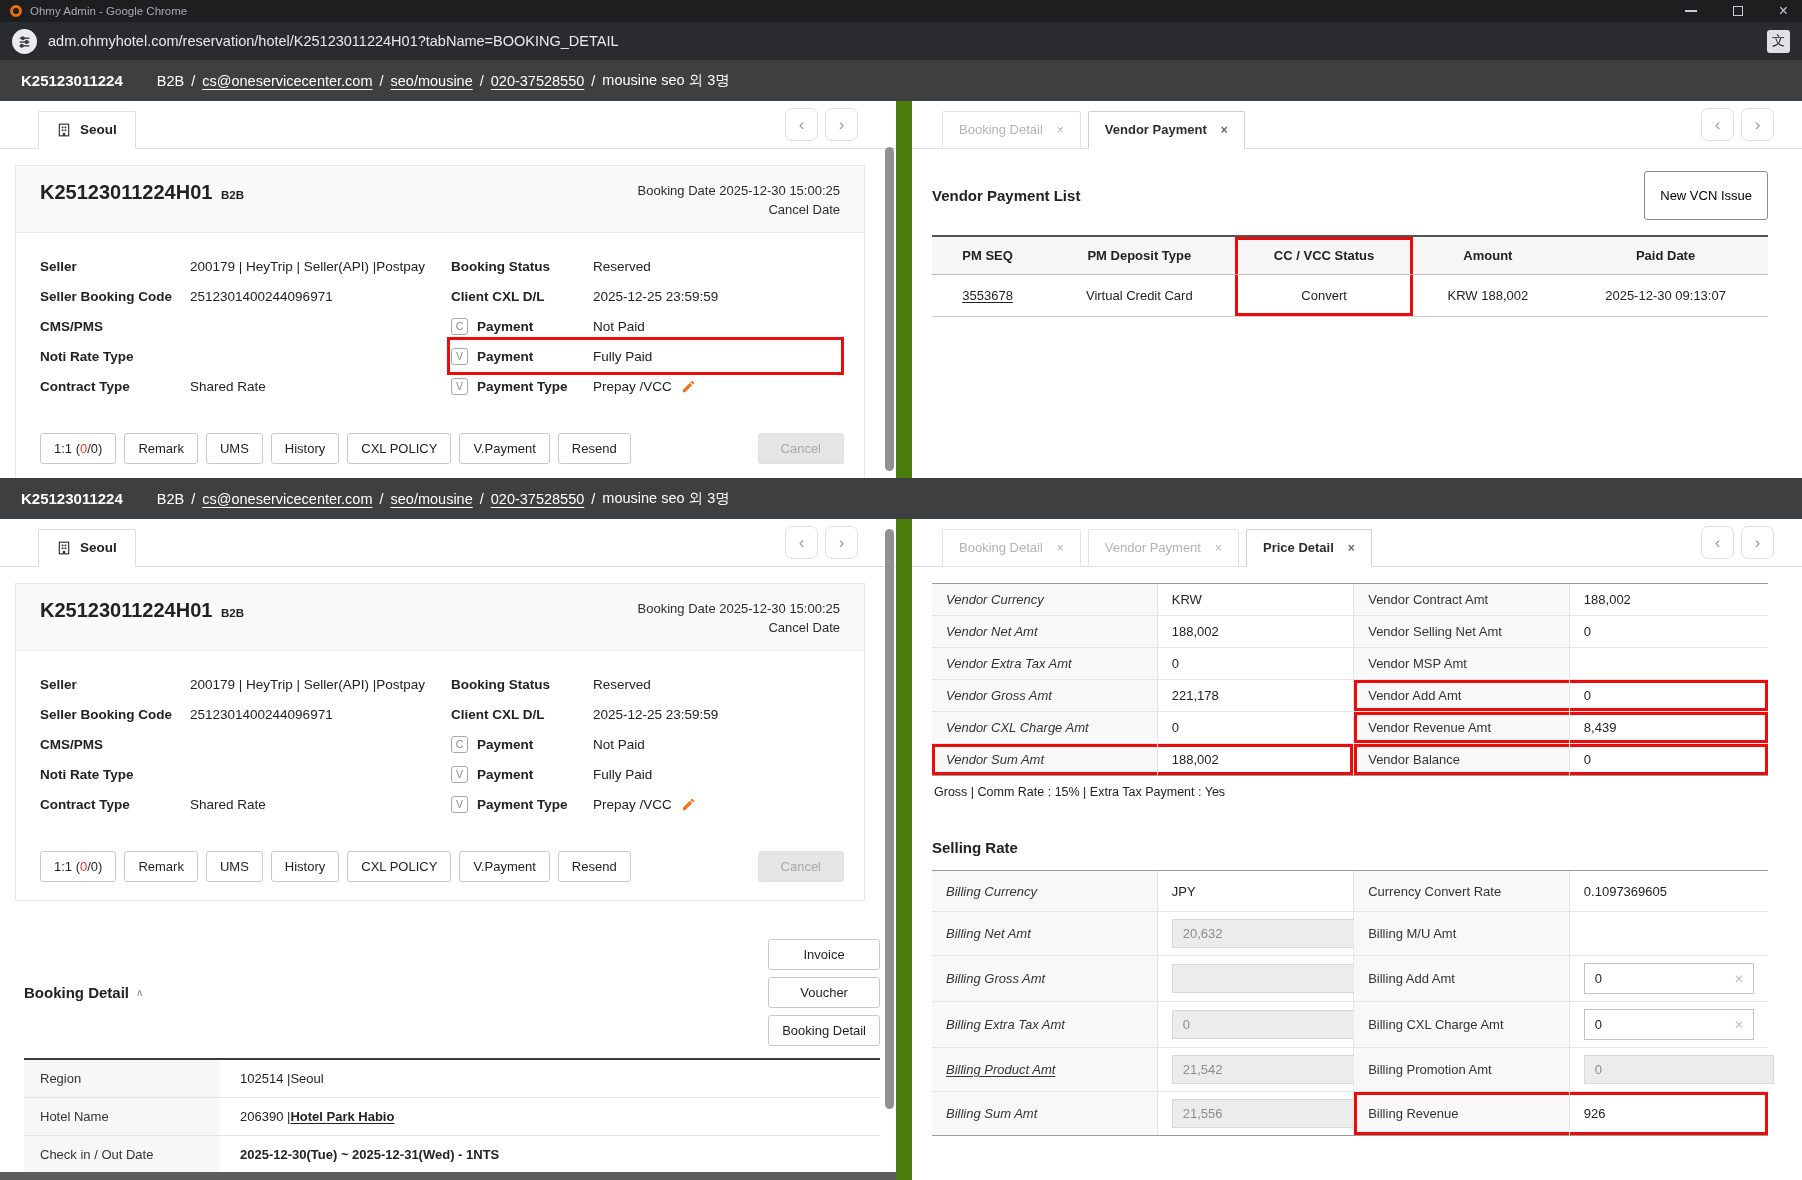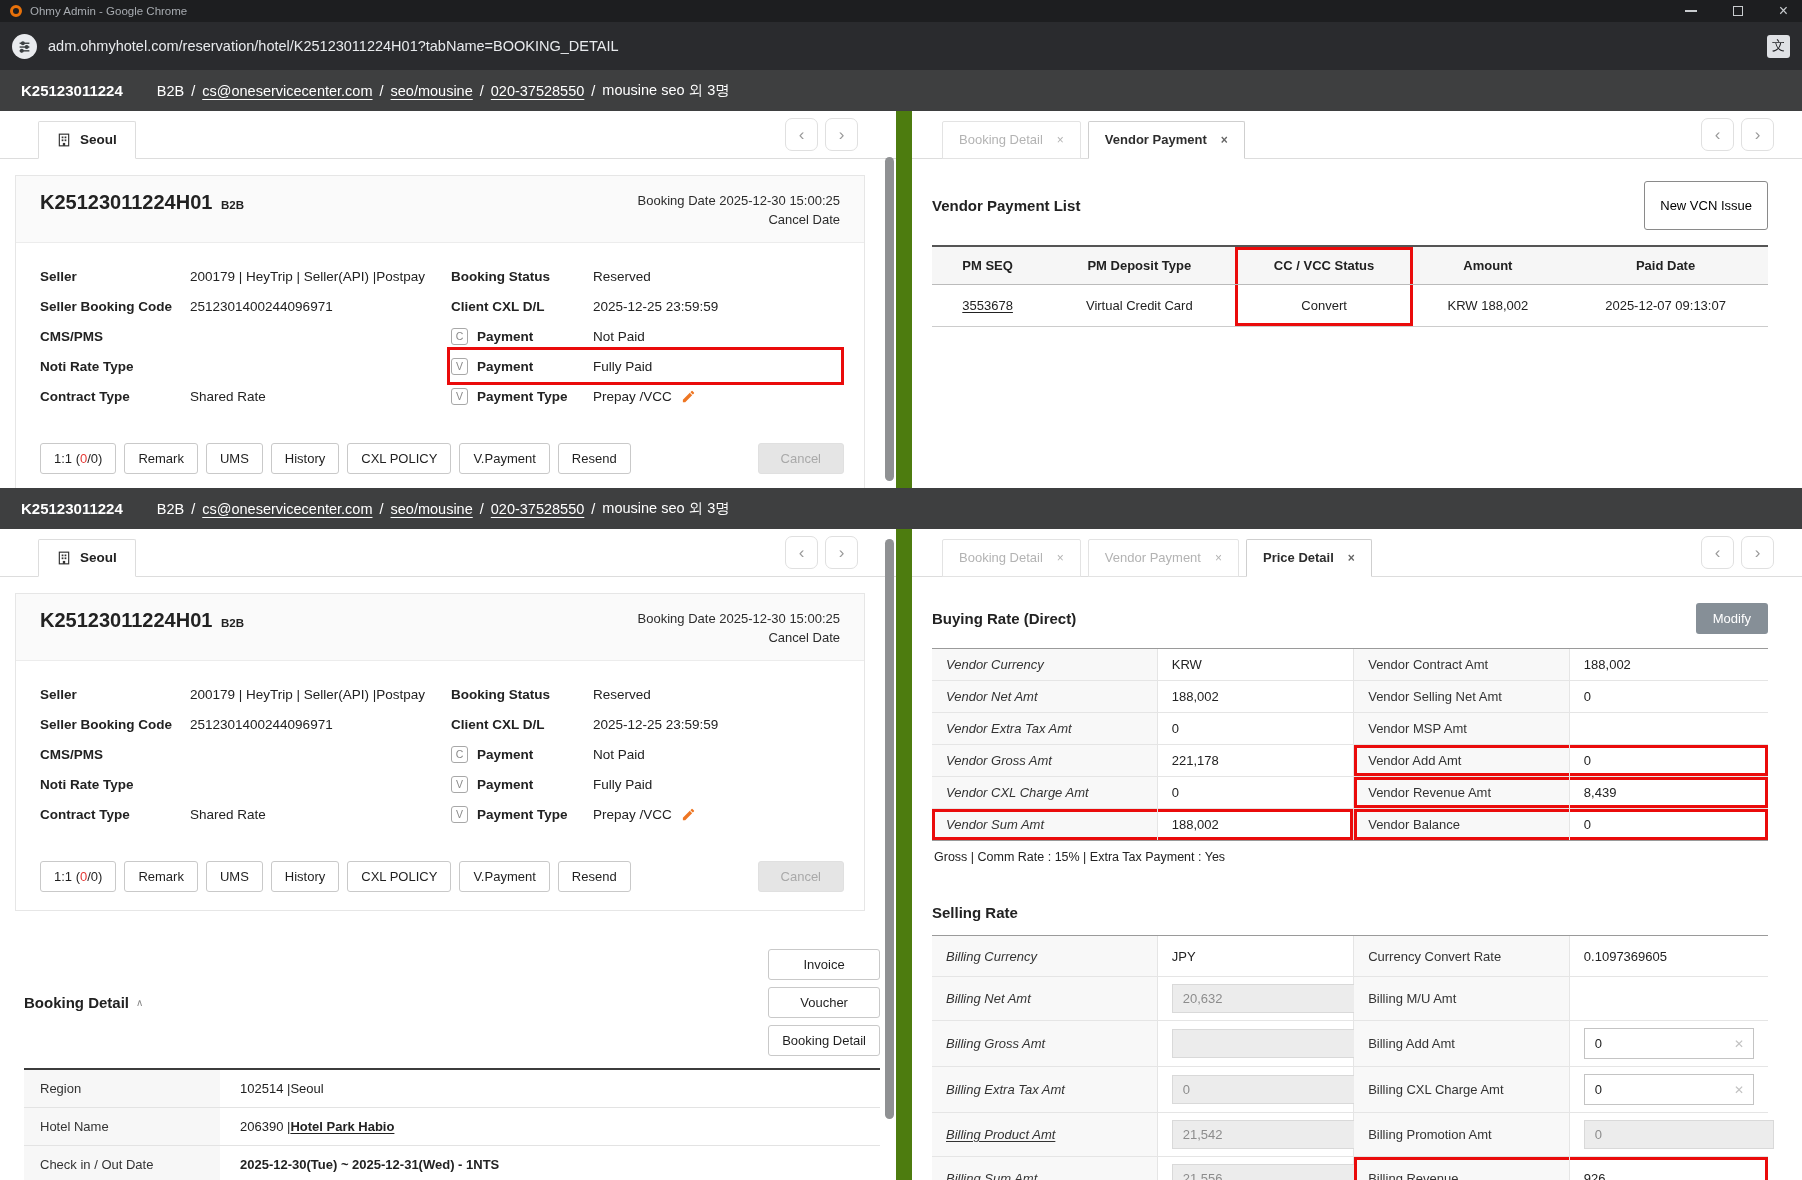--- a/index.html
+++ b/index.html
@@ -13,21 +13,21 @@
 
   
   .titlebar { height:22px; background:#1d1e20; display:flex; align-items:center;
     padding:0 10px; gap:8px; color:#a7abb0; font-size:11.5px; position:relative; }
   .favicon-ring { width:12px; height:12px; border:3px solid #e8710a; border-radius:50%; flex:none; }
   .win-controls { position:absolute; right:14px; top:0; height:22px; display:flex; align-items:center; gap:36px; color:#c9cccf; }
   .win-min { width:12px; height:2px; background:#c9cccf; }
   .win-max { width:10px; height:10px; border:1.5px solid #c9cccf; }
   .win-close { font-size:16px; line-height:1; }
 
-  .urlbar { height:48px; background:#2a2b2e; display:flex; align-items:center; padding:0 12px; gap:11px; }
+  .urlbar { height:38px; background:#2a2b2e; display:flex; align-items:center; padding:0 12px; gap:11px; }
   .url-chip { width:25px; height:25px; border-radius:50%; background:#e9ebee; display:flex; align-items:center; justify-content:center; flex:none; }
   .url-text { color:#e8eaed; font-size:14.5px; }
   .translate-btn { margin-left:auto; width:23px; height:23px; background:#dfe1e5; border-radius:3px;
     color:#202124; font-size:13px; display:flex; align-items:center; justify-content:center; }
 
   
   .darkbar { height:41px; background:#3e3f40; color:#fff; display:flex; align-items:center;
     padding:0 21px; font-size:14.5px; white-space:nowrap; }
   .darkbar .code { font-weight:bold; font-size:15px; margin-right:34px; }
   .darkbar .sep { margin:0 7px; }
@@ -315,21 +315,21 @@
           <th>Amount</th>
           <th>Paid Date</th>
         </tr>
           </thead>
         <tbody>
             <tr>
           <td><a href="#">3553678</a></td>
           <td>Virtual Credit Card</td>
           <td class="redc">Convert</td>
           <td>KRW 188,002</td>
-          <td>2025-12-07 09:13:07</td>
+          <td>2025-12-30 09:13:07</td>
         </tr>
           </tbody>
       </table>
     </div>
   </div>
 </div>
 
 <div class="darkbar">
   <span class="code">K25123011224</span>
   <span>B2B</span>
@@ -516,24 +516,20 @@
           <span class="x">×</span>
         </div>
       <div class="nav-btns">
         <span class="nav-btn">‹</span>
         <span class="nav-btn">›</span>
       </div>
     </div>
 
     <div class="pp-content">
 
-      <div class="sec-head">
-        <span class="sec-title">Buying Rate (Direct)</span>
-        <button class="btn-gray">Modify</button>
-      </div>
       <div class="ptable">
         <div class="prow">
             <span class="pcell pl">Vendor Currency</span>
             <span class="pcell pv">KRW</span>
             <span class="pcell pl2">Vendor Contract Amt</span>
             <span class="pcell pv2">188,002</span>
           </div>
         <div class="prow">
             <span class="pcell pl">Vendor Net Amt</span>
             <span class="pcell pv">188,002</span>

